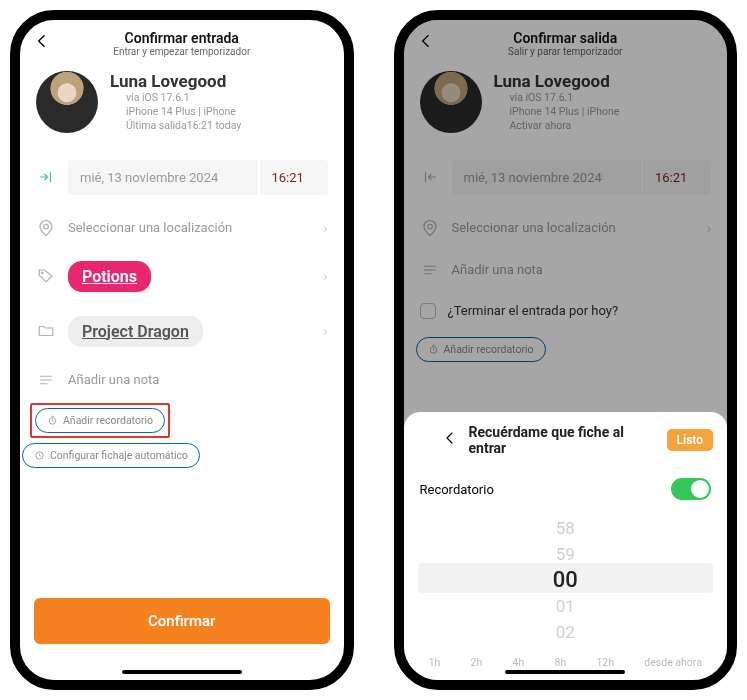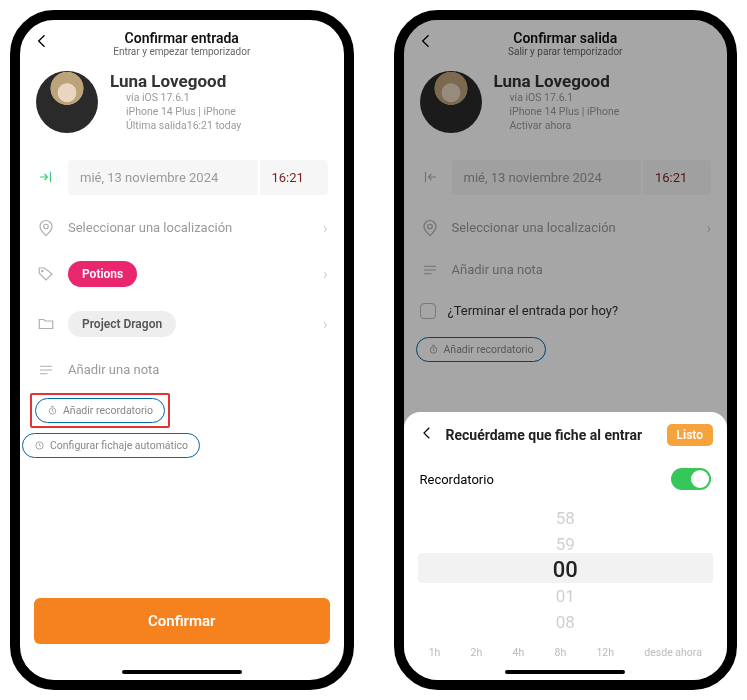--- a/index.html
+++ b/index.html
@@ -51,21 +51,21 @@
   }
   .row .icon { width: 20px; display:flex; justify-content:center; color:#b0b0b0; }
   .row .content { flex: 1; display:flex; align-items:center; gap:8px; }
   .row .chev { color: #ccc; font-size: 14px; }
   .green-icon { color:#3cc87e !important; }
 
   .datebox { background:#f6f6f6; display:flex; flex:1; border-radius:4px; overflow:hidden; }
   .datebox .d { flex:1; padding:10px 12px; color:#9a9a9a; font-size:13px; }
   .datebox .t { width:70px; padding:10px 12px; color:#7f1d1d; font-size:13px; border-left:2px solid #fff; }
 
-  .tag { padding:6px 14px; border-radius:14px; font-size:12px; font-weight:600; }
+  .tag { padding:6px 14px; border-radius:14px; font-size:16px; font-weight:600;text-decoration:underline; }
   .tag.pink { background:#e8276f; color:#fff; }
   .tag.grey { background:#eee; color:#555; }
 
   .chiprow { display:flex; gap:8px; padding:6px 12px; }
   .chip {
     display:flex; align-items:center; gap:5px;
     border:1px solid #0369a1; border-radius:16px; padding:5px 11px;
     font-size:10.5px; color:#888;
   }
   .chip svg { width:11px; height:11px; }
@@ -75,21 +75,21 @@
     position:absolute; left:14px; right:14px; bottom:36px;
     background:#f5821f; color:#fff; font-weight:600; font-size:15px;
     text-align:center; padding:14px; border-radius:6px;
   }
 
   .sheet {
     position:absolute; left:0; right:0; bottom:0; height:268px;
     background:#fff; border-top-left-radius:16px; border-top-right-radius:16px;
     z-index:30;
   }
-  .sheet-header { display:flex; align-items:center; padding:12px 14px; gap:10px; }
+  .sheet-header { display:flex; align-items:center; padding:12px 14px; gap:10px;margin-left:23px; }
   .sheet-title { flex:1; font-weight:700; font-size:14px; color:#222; }
   .listo { background:#f5a33a; color:#fff; font-size:12px; font-weight:600; padding:4px 10px; border-radius:5px; }
 
   .toggle-row { display:flex; align-items:center; justify-content:space-between; padding:10px 16px; font-size:13px; }
   .toggle { width:40px; height:22px; background:#35c759; border-radius:11px; position:relative; }
   .toggle::after { content:''; position:absolute; right:2px; top:2px; width:18px; height:18px; background:#fff; border-radius:50%; }
 
   .picker { display:flex; justify-content:center; gap:40px; padding:6px 0 2px; position:relative; }
   .picker-col { display:flex; flex-direction:column; align-items:center; gap:2px; }
   .picker-col span { font-size:17px; color:#d0d0d0; height:24px; line-height:24px; }
@@ -301,21 +301,21 @@
       <span>Recordatorio</span>
       <div class="toggle"></div>
     </div>
     <div class="picker">
       <div class="picker-band"></div>
       <div class="picker-col">
         <span>58</span>
         <span>59</span>
         <span class="sel">00</span>
         <span>01</span>
-        <span>08</span>
+        <span>02</span>
       </div>
     </div>
     <div class="presets">
       <span>1h</span>
       <span>2h</span>
       <span>4h</span>
       <span>8h</span>
       <span>12h</span>
       <span>desde ahora</span>
     </div>

